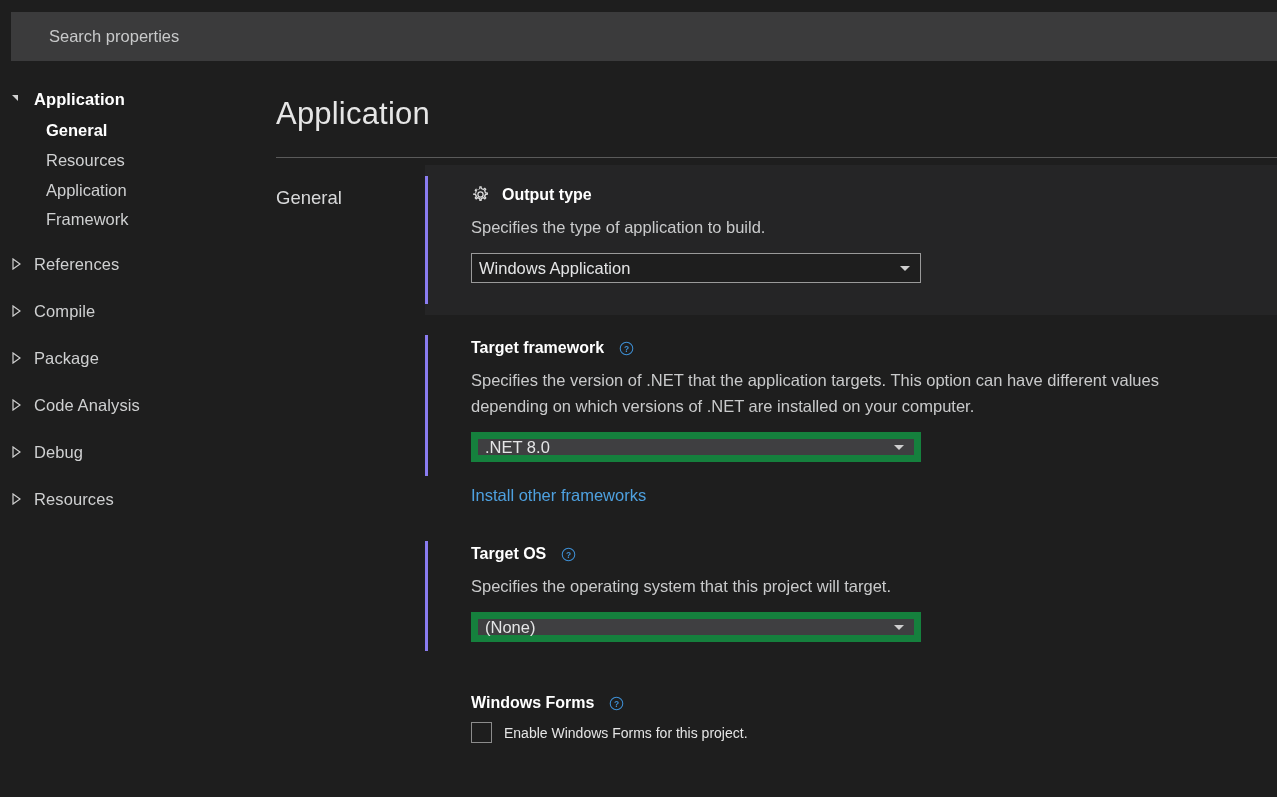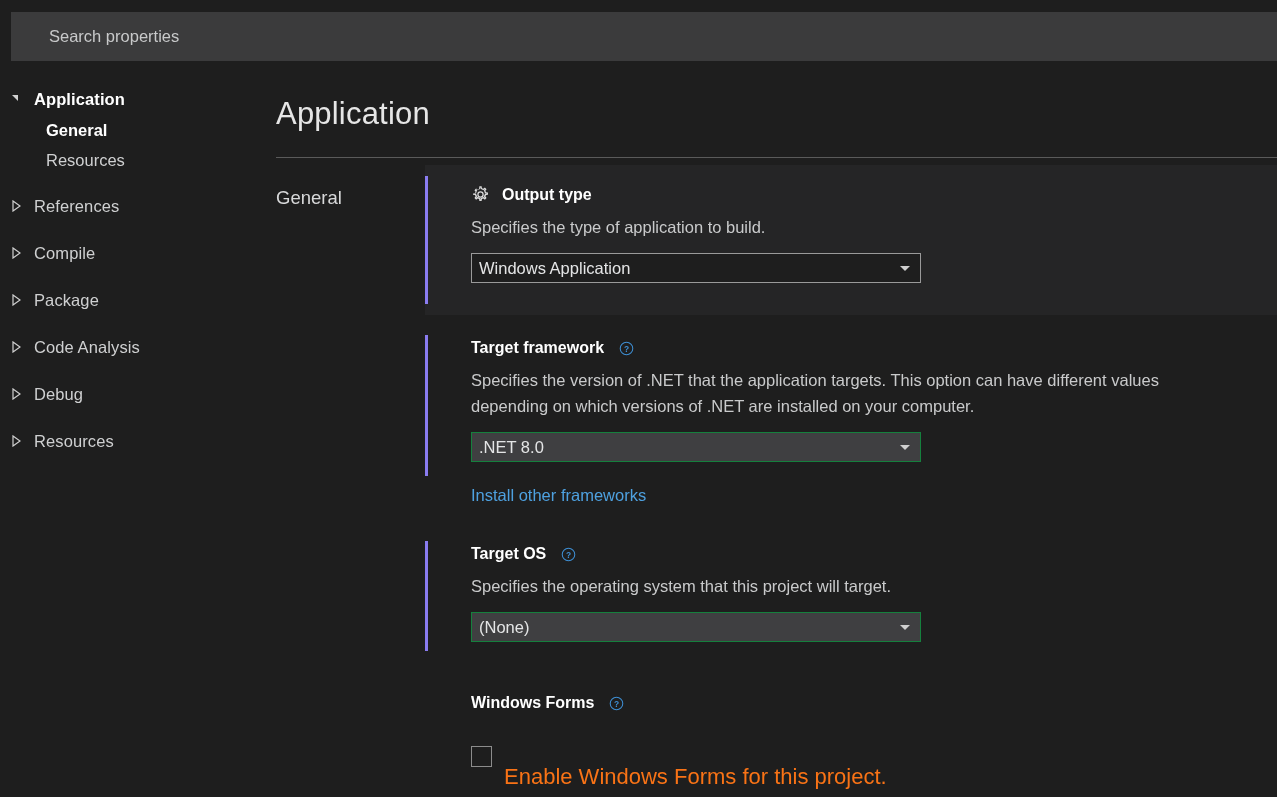--- a/index.html
+++ b/index.html
@@ -173,21 +173,21 @@
     color: #e4e5e6;
     cursor: pointer;
     user-select: none;
   }
   .combo.dark {
     background: #1e1e1e;
     border: 1px solid #9a9a9a;
   }
   .combo.grey {
     background: #3f3f41;
-    border: 1px solid #15803d;
+    border: 7px solid #15803d;
   }
   .combo .caret {
     width: 0; height: 0;
     border-left: 5px solid transparent;
     border-right: 5px solid transparent;
     border-top: 5px solid #cfcfcf;
     margin-right: 2px;
   }
 
   .link {
@@ -204,23 +204,22 @@
     gap: 12px;
   }
   .checkbox {
     width: 21px; height: 21px;
     border: 1px solid #8c8c8c;
     background: #1e1e1e;
     cursor: pointer;
     flex: 0 0 auto;
   }
   .check-label {
-    font-size: 22px;
-    color: #f97316;
-    margin-top: 42px;
+    font-size: 14px;
+    color: #e5e5e5;
   }
 </style>
 </head>
 <body>
 
 <div id="app">
 
   <div class="search-wrap">
     <input class="search-input" type="text" placeholder="Search properties" style="">
   </div>
@@ -232,20 +231,23 @@
         <span class="tri-expanded"></span>
       </span>
       <span class="nav-label bold">Application</span>
     </div>
 
     <div class="nav-row sub-row">
       <span class="sub-label selected">General</span>
     </div>
     <div class="nav-row sub-row">
       <span class="sub-label">Resources</span>
+    </div>
+    <div class="nav-row sub-row">
+      <span class="sub-label">Application Framework</span>
     </div>
 
     <div class="nav-gap"></div>
 
     <div class="nav-row group">
       <span class="tri-box">
         <span class="tri-collapsed">
           <svg width="9" height="12" viewBox="0 0 9 12">
               <path d="M1 1 L8 6 L1 11 Z" fill="none" stroke="#d0d0d0" stroke-width="1.2"></path>
             </svg>

